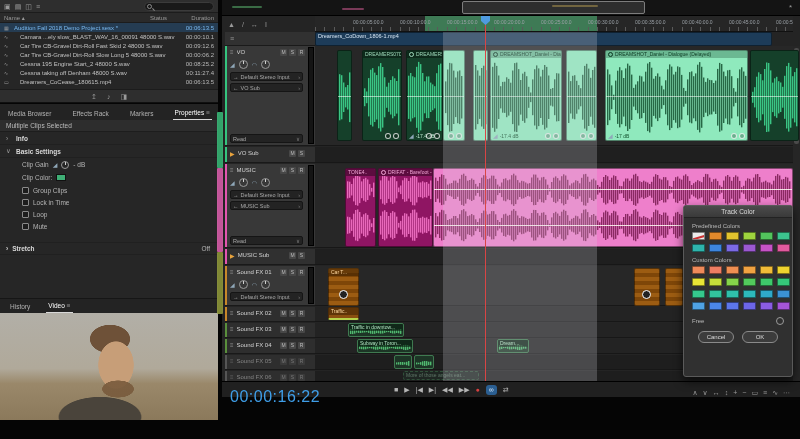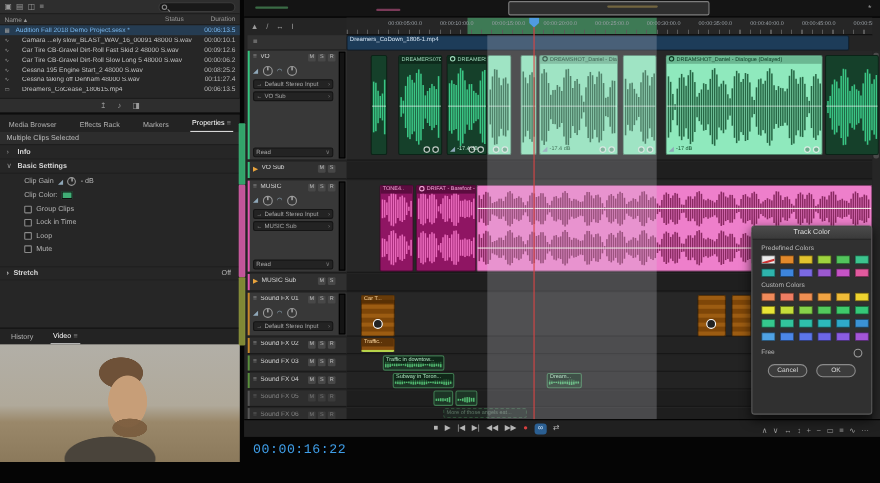--- a/index.html
+++ b/index.html
@@ -137,21 +137,21 @@
   .clip.fxg.faint .chead{background:transparent;color:#8fb89d}
 
   
   .selband{position:absolute;left:443px;top:32px;width:154px;height:349px;background:rgba(214,214,220,.24);z-index:20;pointer-events:none}
   .playhead{position:absolute;left:485px;top:22px;width:1px;height:359px;background:#d84545;z-index:22}
   .phcap{position:absolute;left:481px;top:16px;width:9px;height:9px;background:#4f9be0;z-index:23;
          clip-path:polygon(0 0,100% 0,100% 55%,50% 100%,0 55%)}
 
   
   .bbar{position:absolute;left:222px;top:381px;width:578px;height:16px;background:#202020;border-top:1px solid #000;z-index:15}
-  .tcode{position:absolute;left:8px;top:20px;font-size:12px;color:#3f9ee8;font-family:Liberation Mono, monospace;letter-spacing:.5px}
+  .tcode{position:absolute;left:8px;top:6px;font-size:16px;color:#3f9ee8;font-family:Liberation Sans, sans-serif;letter-spacing:.5px}
   .trans{position:absolute;left:172px;top:3px;display:flex;gap:6px;align-items:center}
   .trans .tic{font-size:7px;color:#b5b5b5;line-height:10px}
   .trans .tic.rec{color:#d84040}
   .trans .tic.blue{background:#2b5f92;color:#d7e9fb;border-radius:3px;padding:0 3px}
   .ricons{position:absolute;right:10px;top:4px;display:flex;gap:5px;font-size:6px;color:#7d7d7d}
   .vscroll{position:absolute;left:793px;top:46px;width:7px;height:335px;background:#262626}
   .vthumb{position:absolute;left:794px;top:48px;width:5px;height:96px;background:#4a4a4a;border-radius:2px}
 
   
   .dlg{position:absolute;left:683px;top:205px;width:110px;height:172px;background:#303030;border:1px solid #5a5a5a;

